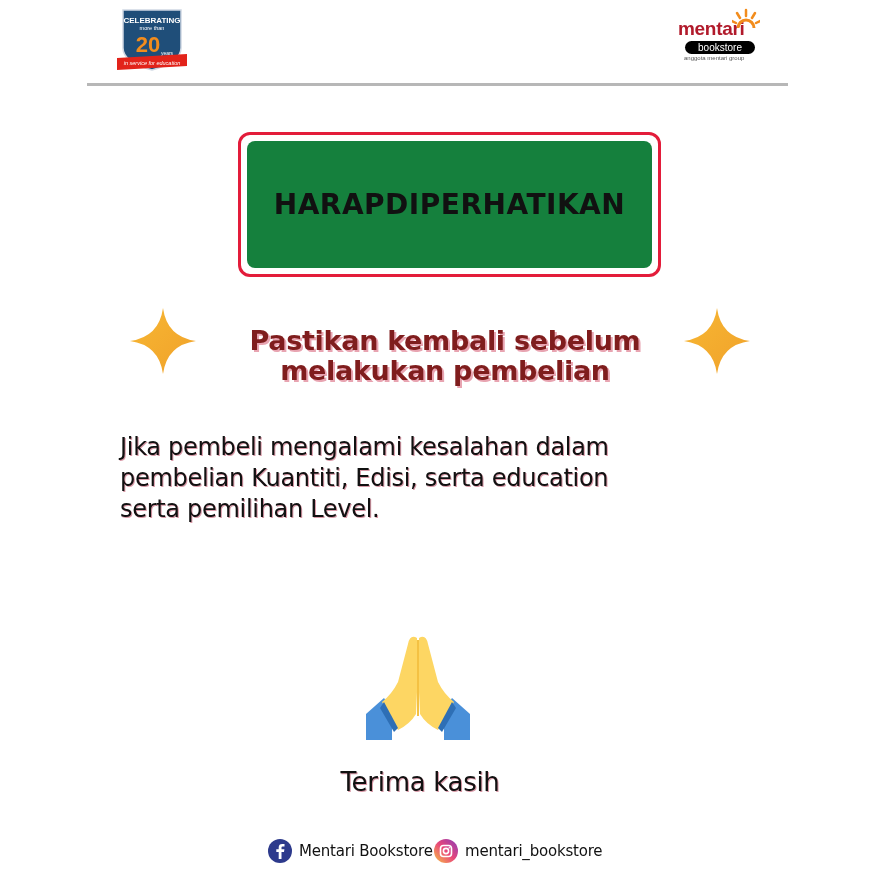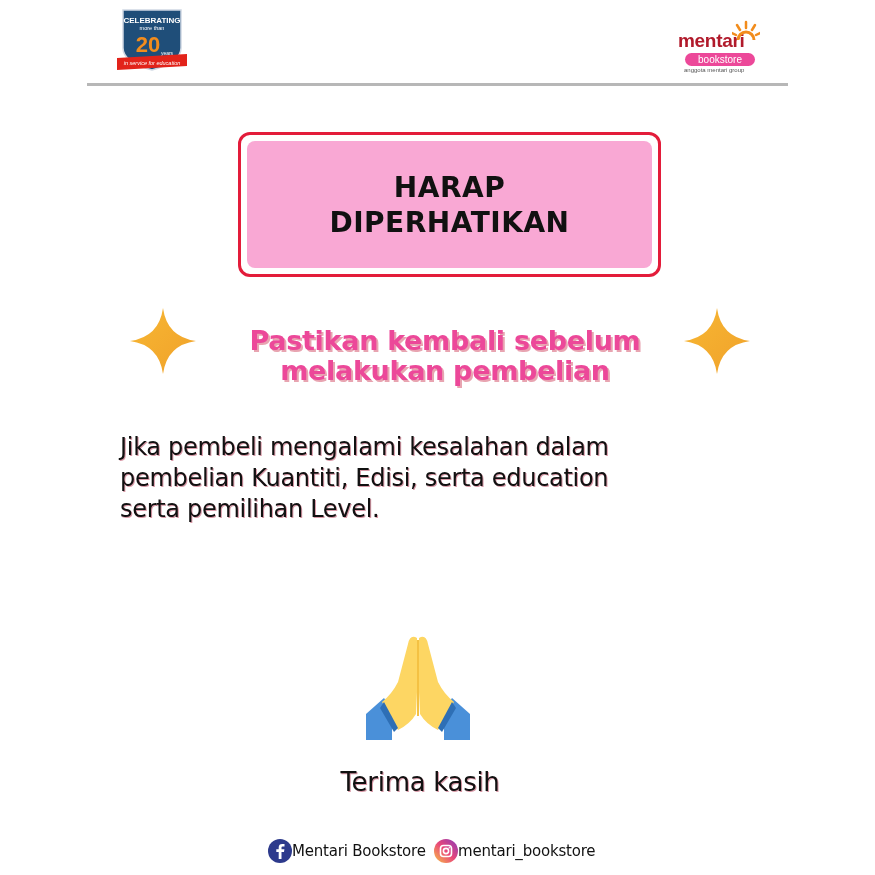--- a/index.html
+++ b/index.html
@@ -8,80 +8,80 @@
     font-family: "DejaVu Sans", sans-serif; color:#111;
   }
   .abs { position:absolute; }
 
   
   .badge {
     left:117px; top:8px; width:70px; height:66px;
   }
   .badge svg { display:block; }
   .mentari {
-    left:676px; top:20px; width:90px; height:56px; text-align:left;text-decoration:underline;
+    left:676px; top:8px; width:90px; height:56px; text-align:left;text-decoration:underline;
   }
   .mentari-word {
     position:absolute; left:2px; top:10px; font-family:"Liberation Sans", sans-serif;
     font-weight:bold; font-size:19px; color:#b11a2b; letter-spacing:-0.3px;
   }
   .mentari-sun { position:absolute; left:56px; top:0px; }
   .mentari-pill {
-    position:absolute; left:9px; top:33px; width:70px; height:13px; background:#ec4899;
+    position:absolute; left:9px; top:33px; width:70px; height:13px; background:#000000;
     border-radius:7px; color:#fff; font-family:"Liberation Sans", sans-serif; font-size:10px;
     line-height:13px; text-align:center;
   }
   .mentari-sub {
     position:absolute; left:8px; top:47px; font-family:"Liberation Sans", sans-serif;
     font-size:6px; color:#555; white-space:nowrap;
   }
   .divider { left:87px; top:83px; width:701px; height:3px; background:#b7b7b7; }
 
   
   .notice-outer {
     left:238px; top:132px; width:423px; height:145px; border:3px solid #e31c3a;
     border-radius:12px; box-sizing:border-box; background:#fff;
   }
   .notice-inner {
-    position:absolute; left:6px; top:6px; right:6px; bottom:6px; background:#f9a8d4;
-    border-radius:8px; display:flex; flex-direction:column; align-items:center; justify-content:center;
+    position:absolute; left:6px; top:6px; right:6px; bottom:6px; background:#15803d;
+    border-radius:8px; display:flex; align-items:center; justify-content:center;
   }
   .notice-line {
     font-family:"DejaVu Sans", sans-serif; font-weight:bold; font-size:28px; color:#111;
     line-height:35px; letter-spacing:0.5px;
   }
 
   
   .sparkle { width:70px; height:70px; }
 
   
   .subhead {
     left:180px; top:326px; width:530px; text-align:center;
     font-family:"DejaVu Sans", sans-serif; font-weight:bold; font-size:27px; line-height:30px;
-    color:#ec4899; text-shadow:2px 2px 0 #e8a4b1;
+    color:#7f1d1d; text-shadow:2px 2px 0 #e8a4b1;
     letter-spacing:-0.3px;
   }
 
   .body-text {
     left:120px; width:640px; font-family:"DejaVu Sans", sans-serif;
     font-size:24px; line-height:31px; color:#111; text-shadow:1px 1px 0 #d99aa8;
     font-weight:normal; letter-spacing:-0.3px;
   }
   .p1 { top:432px; }
   .p2 { top:553px; }
 
   .pray { left:362px; top:632px; width:112px; height:112px; }
 
   .thanks {
     left:300px; top:767px; width:240px; text-align:center; font-family:"DejaVu Sans", sans-serif;
     font-size:26px; color:#111; text-shadow:1px 1px 0 #d99aa8; letter-spacing:-0.3px;
   }
 
   
-  .social { top:838px; height:26px; display:flex; align-items:center; }
+  .social { top:838px; height:26px; display:flex; align-items:center; gap:7px; }
   .social.fb { left:268px; }
   .social.ig { left:434px; }
   .social-label { font-family:"DejaVu Sans", sans-serif; font-size:15px; color:#111; letter-spacing:-0.2px; }
 </style>
 </head>
 <body>
 
 <div class="abs badge">
   <svg width="70" height="66" viewBox="0 0 70 66">
     <path d="M6 2 H64 V40 Q64 54 35 62 Q6 54 6 40 Z" fill="#1f4e79" stroke="#cfd8e3" stroke-width="1.5"></path>

